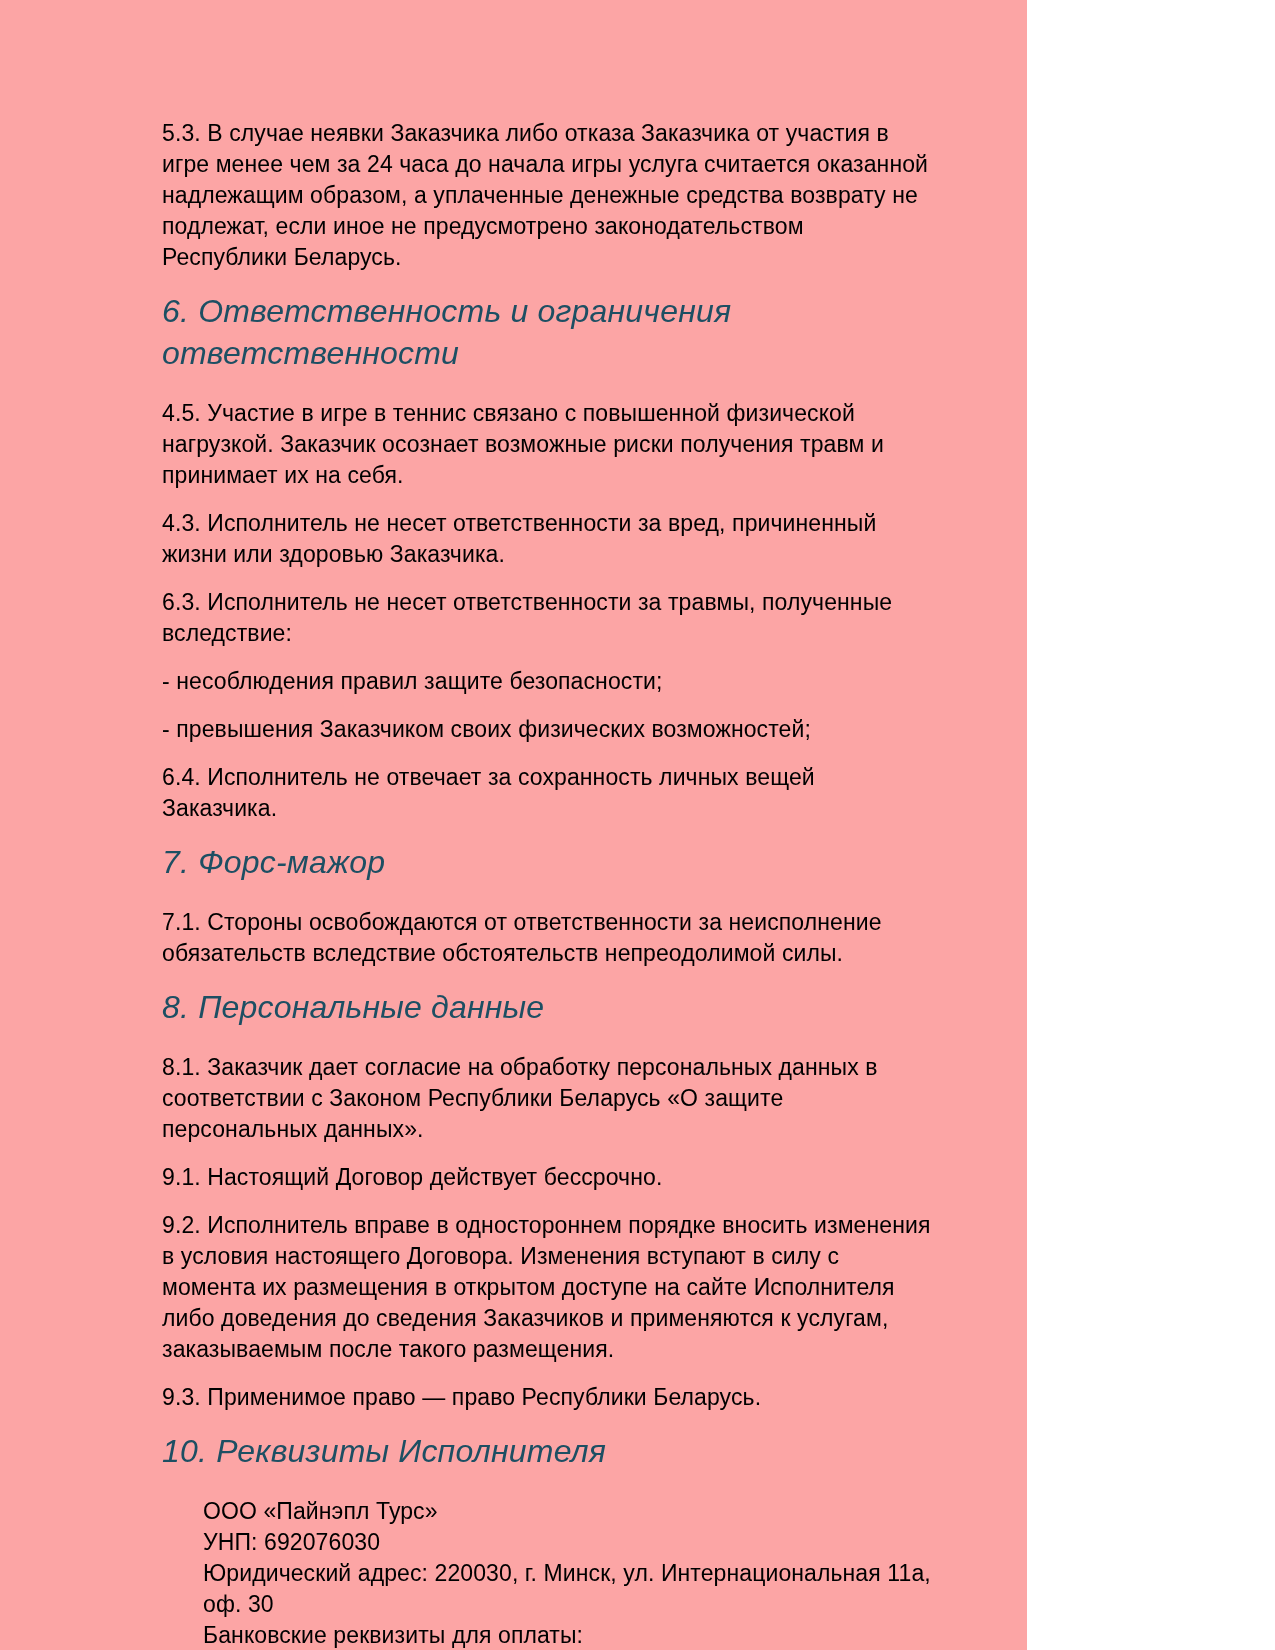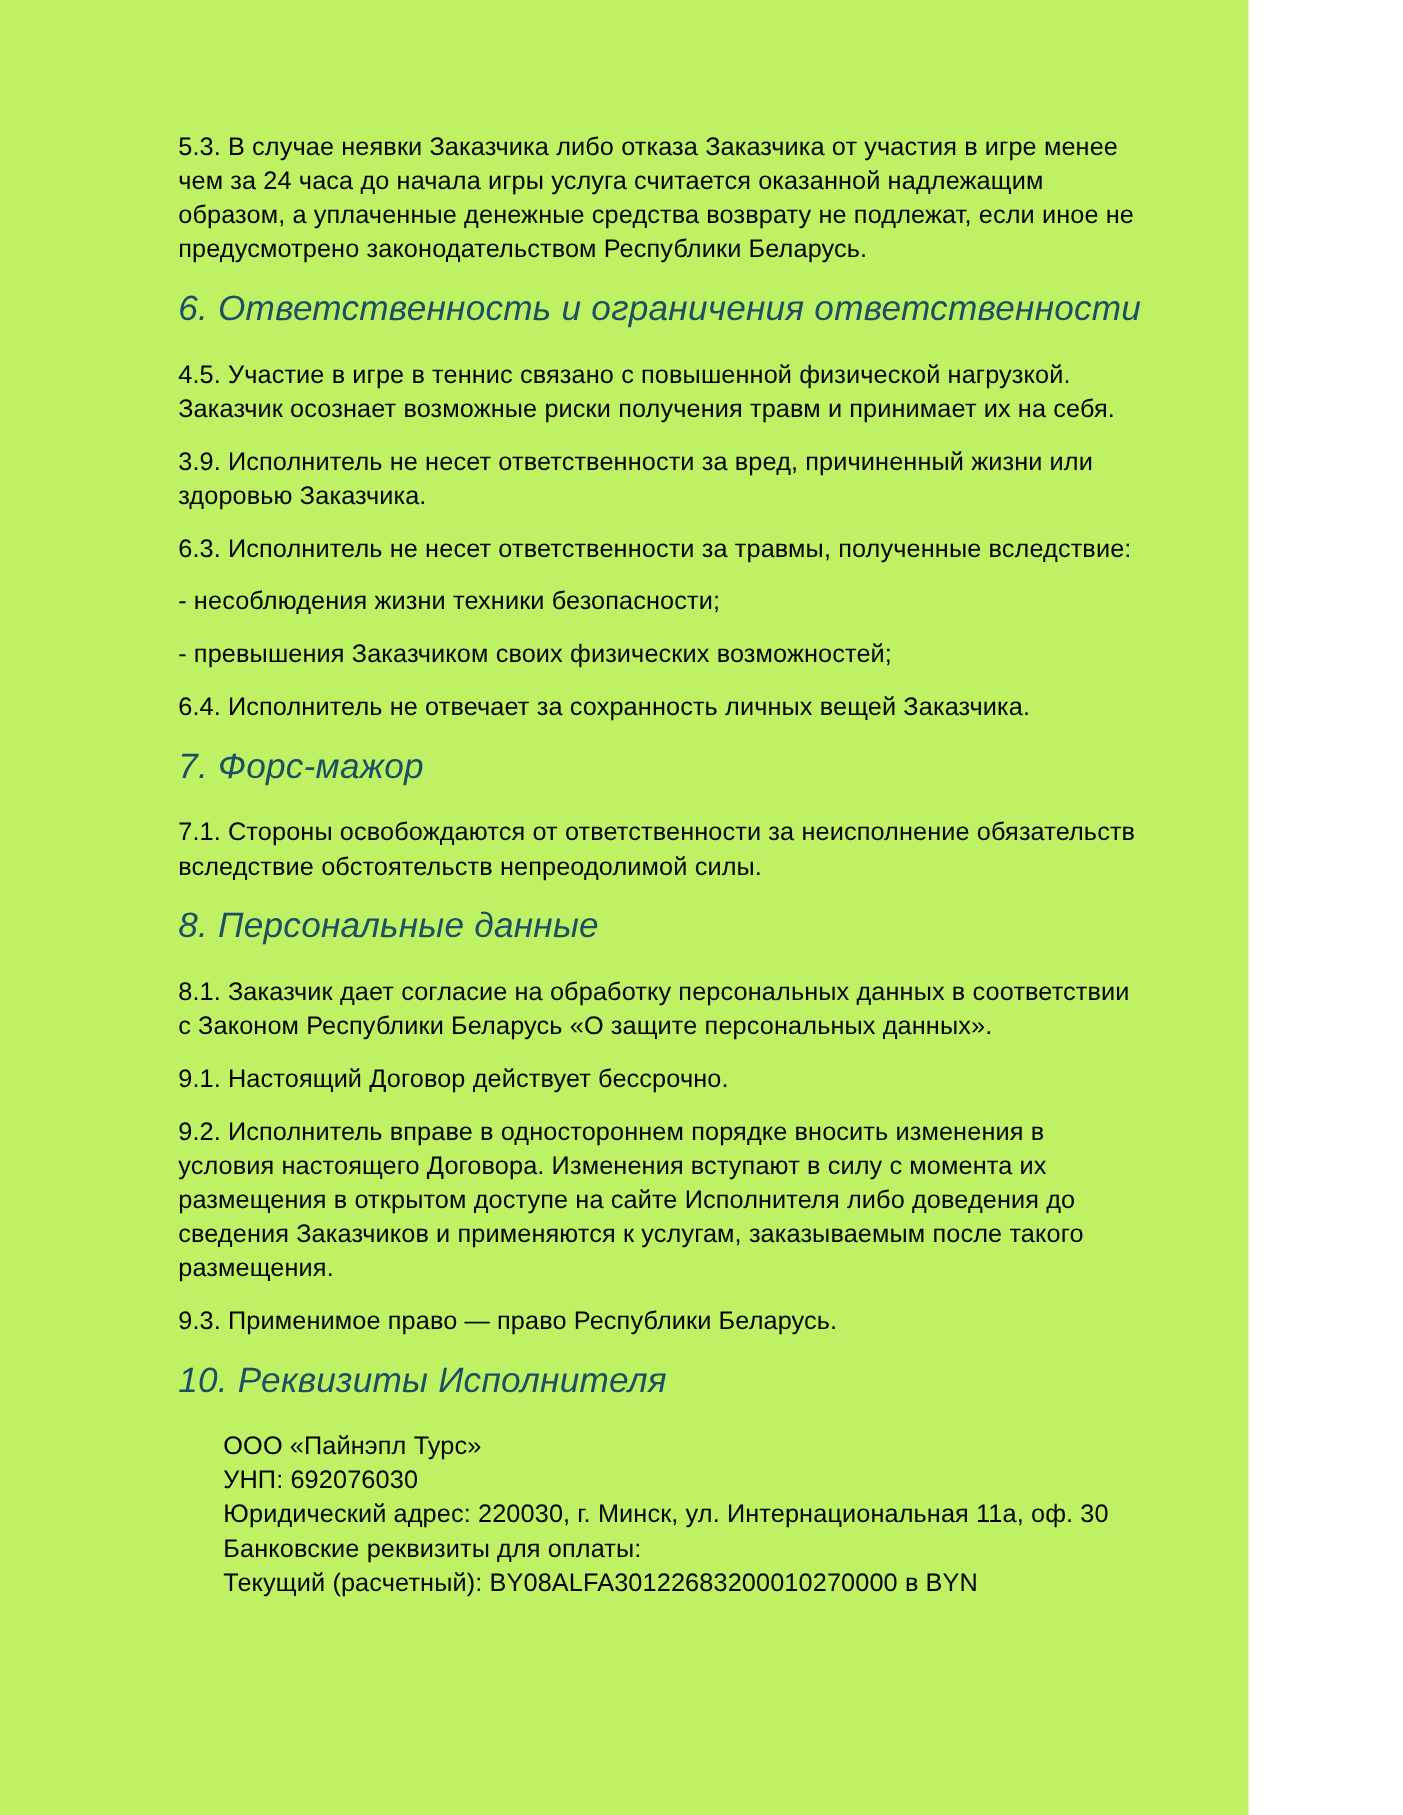--- a/index.html
+++ b/index.html
@@ -2,25 +2,25 @@
 <html><head>
 <meta charset="utf-8">
 <style>
   html, body {
     margin: 0;
     padding: 0;
     background: #ffffff;
   }
   .page {
     position: relative;
-    width: 1135px;
+    width: 1027px;
     height: 1650px;
     box-sizing: border-box;
     padding: 118px 95px 0 162px;
-    background: #bef264;
+    background: #fca5a5;
     font-family: "Liberation Sans", "DejaVu Sans", sans-serif;
     color: #000000;
     overflow: hidden;
   }
   .para {
     font-size: 23px;
     line-height: 31px;
     margin: 0 0 17px 0;
     font-weight: 400;
     letter-spacing: 0.1px;
@@ -47,23 +47,23 @@
 </style>
 </head>
 <body>
 
 <div class="page">
 
   <p class="para">5.3. В случае неявки Заказчика либо отказа Заказчика от участия в игре менее чем за 24 часа до начала игры услуга считается оказанной надлежащим образом, а уплаченные денежные средства возврату не подлежат, если иное не предусмотрено законодательством Республики Беларусь.</p>
 
   <h2 class="heading">6. Ответственность и ограничения ответственности</h2>
   <p class="para">4.5. Участие в игре в теннис связано с повышенной физической нагрузкой. Заказчик осознает возможные риски получения травм и принимает их на себя.</p>
-  <p class="para">3.9. Исполнитель не несет ответственности за вред, причиненный жизни или здоровью Заказчика.</p>
+  <p class="para">4.3. Исполнитель не несет ответственности за вред, причиненный жизни или здоровью Заказчика.</p>
   <p class="para">6.3. Исполнитель не несет ответственности за травмы, полученные вследствие:</p>
-  <p class="para">- несоблюдения жизни техники безопасности;</p>
+  <p class="para">- несоблюдения правил защите безопасности;</p>
   <p class="para">- превышения Заказчиком своих физических возможностей;</p>
   <p class="para">6.4. Исполнитель не отвечает за сохранность личных вещей Заказчика.</p>
 
   <h2 class="heading">7. Форс-мажор</h2>
   <p class="para">7.1. Стороны освобождаются от ответственности за неисполнение обязательств вследствие обстоятельств непреодолимой силы.</p>
 
   <h2 class="heading">8. Персональные данные</h2>
   <p class="para">8.1. Заказчик дает согласие на обработку персональных данных в соответствии с Законом Республики Беларусь «О защите персональных данных».</p>
 
   <p class="para">9.1. Настоящий Договор действует бессрочно.</p>

